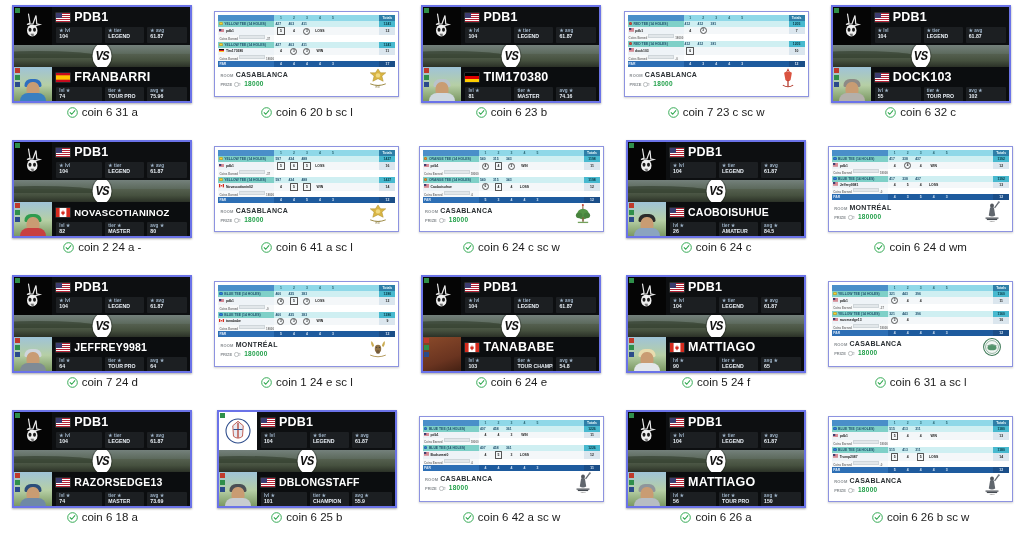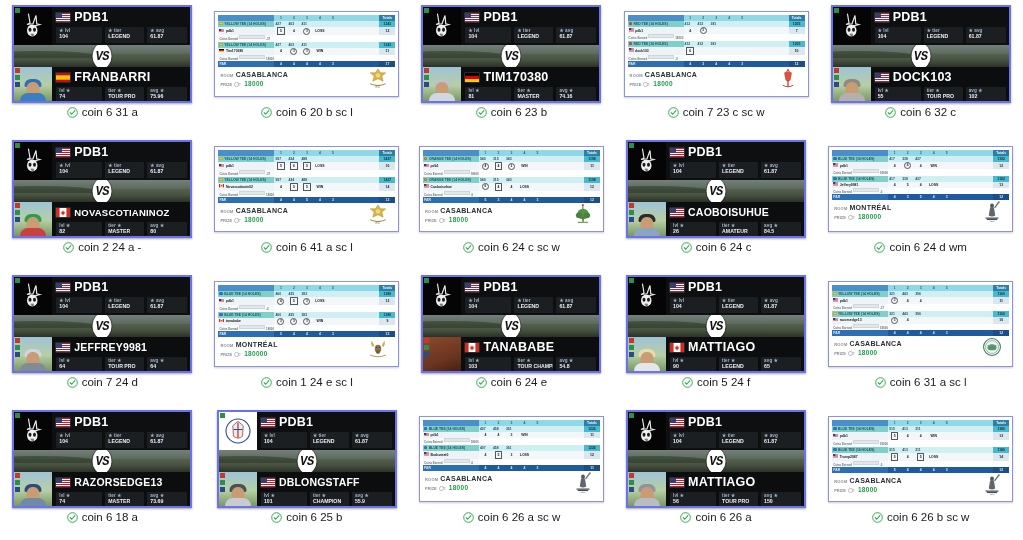--- a/index.html
+++ b/index.html
@@ -2320,21 +2320,21 @@
           </div>
         </div>
       </div>
       <div class="caption">
         <span class="check">
           <svg viewBox="0 0 16 16">
             <circle cx="8" cy="8" r="7" fill="none" stroke="#2fa84f" stroke-width="1.4"></circle>
             <path d="M4.6 8.2 L6.9 10.6 L11.4 5.2" fill="none" stroke="#2fa84f" stroke-width="1.5" stroke-linecap="round" stroke-linejoin="round"></path>
           </svg>
         </span>
-        <span>coin 6 26 a sc w</span>
+        <span>coin 6 42 a sc w</span>
       </div>
     </div>
     <div class="cell">
       <div class="thumb-wrap">
         <div class="vs-card">
           <div class="vs-half vs-top">
             <div class="avatar">
               <div class="ava-skull">
                 <svg viewBox="0 0 40 40">
                   <path d="M14 4 L16 16 L12 18 L20 17 L24 6 L25 17 L29 18 L22 20 L24 30" stroke="#e8e8e8" stroke-width="1.6" fill="none" stroke-linecap="round"></path>

